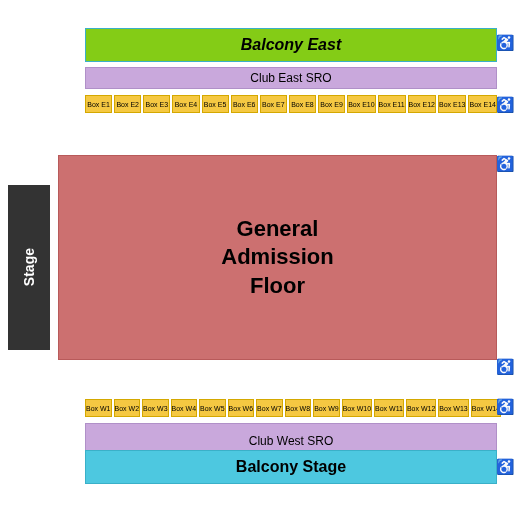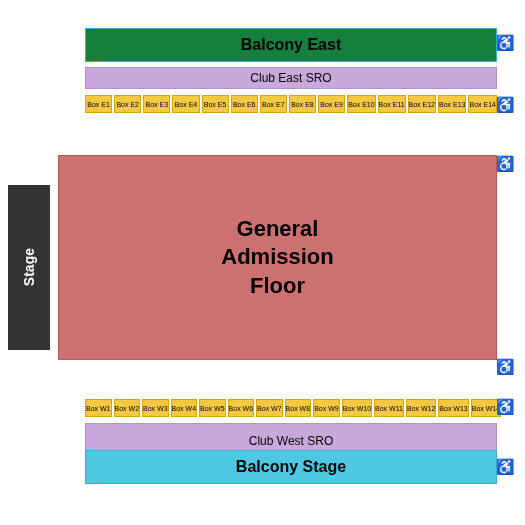--- a/index.html
+++ b/index.html
@@ -18,25 +18,26 @@
       padding: 15px;
     }
 
     
     .balcony-east {
       position: absolute;
       top: 28px;
       left: 85px;
       right: 28px;
       height: 34px;
-      background: #15803d;
+      background: #84cc16;
       display: flex;
       align-items: center;
       justify-content: center;
       border: 1px solid #3ab0c8;
+      font-style: italic;
     }
     .balcony-east-label {
       font-weight: bold;
       font-size: 16px;
       color: #000;
     }
 
     
     .club-east-sro {
       position: absolute;

